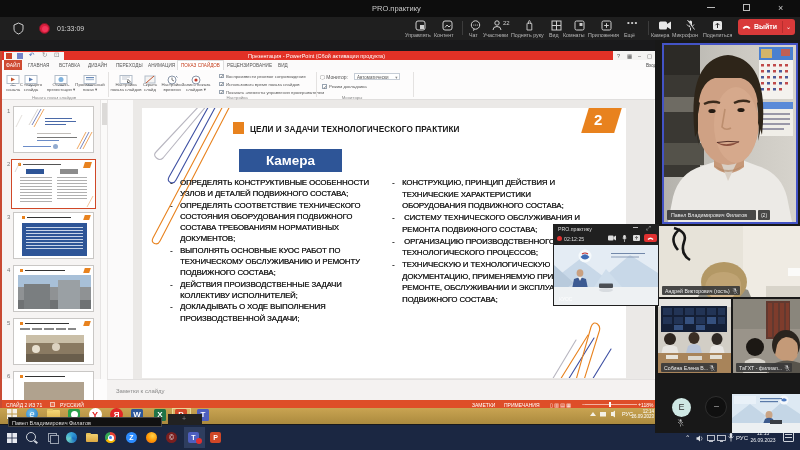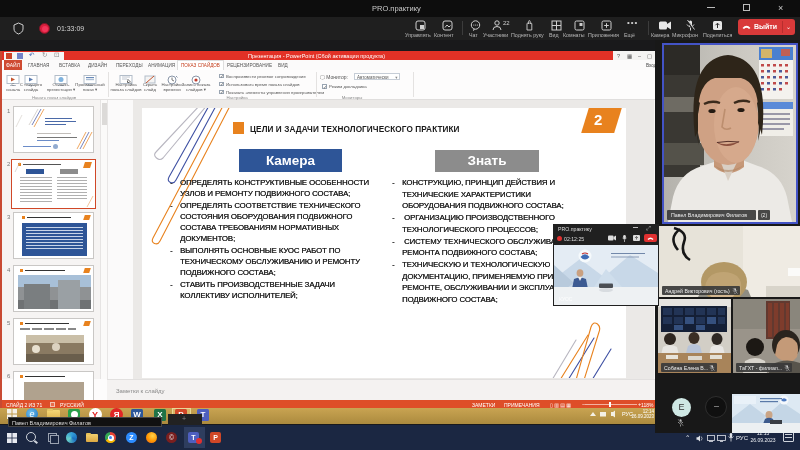--- a/index.html
+++ b/index.html
@@ -324,33 +324,33 @@
         </g>
       </svg>
 
       <div class="abs" style="left:91px;top:14px;width:11px;height:12px;background:#e8821e;"></div>
       <div class="abs" style="left:108px;top:16.5px;font-size:8.2px;font-weight:bold;color:#1a1a1a;letter-spacing:0.1px;">ЦЕЛИ И ЗАДАЧИ ТЕХНОЛОГИЧЕСКОГО ПРАКТИКИ</div>
 
       <div class="abs" style="left:443px;top:0px;width:33px;height:25px;background:#e8821e;transform:skewX(-17deg);"></div>
       <div class="abs" style="left:452px;top:3px;font-size:15px;font-weight:bold;color:#fff;">2</div>
 
       <div class="abs" style="left:97px;top:41px;width:103px;height:23px;background:#2e5597;color:#fff;font-weight:bold;font-size:13.5px;text-align:center;line-height:23px;">Камера</div>
-      <div class="abs" style="left:293px;top:42px;width:104px;height:22px;background:#8c8c8c;color:#fff;font-weight:bold;font-size:13.5px;text-align:center;line-height:22px;">Знать</div>
 
       <div class="abs" id="list-l" style="left:28px;top:69px;width:209px;font-size:7.8px;letter-spacing:-0.1px;color:#222;line-height:11.3px;text-shadow:0.2px 0 0 #222;">
-        <div class="li">ОПРЕДЕЛЯТЬ КОНСТРУКТИВНЫЕ ОСОБЕННОСТИ УЗЛОВ И РЕМОНТУ ПОДВИЖНОГО СОСТАВА;</div>
+        <div class="li">ОПРЕДЕЛЯТЬ КОНСТРУКТИВНЫЕ ОСОБЕННОСТИ УЗЛОВ И ДЕТАЛЕЙ ПОДВИЖНОГО СОСТАВА;</div>
         <div class="li">ОПРЕДЕЛЯТЬ СООТВЕТСТВИЕ ТЕХНИЧЕСКОГО СОСТОЯНИЯ ОБОРУДОВАНИЯ ПОДВИЖНОГО СОСТАВА ТРЕБОВАНИЯМ НОРМАТИВНЫХ ДОКУМЕНТОВ;</div>
         <div class="li">ВЫПОЛНЯТЬ ОСНОВНЫЕ КУОС РАБОТ ПО ТЕХНИЧЕСКОМУ ОБСЛУЖИВАНИЮ И РЕМОНТУ ПОДВИЖНОГО СОСТАВА;</div>
-        <div class="li">СТАВИТЬ ПРОИЗВОДСТВЕННЫЕ ЗАДАЧИ КОЛЛЕКТИВУ ИСПОЛНИТЕЛЕЙ;</div>
+        <div class="li">ДЕЙСТВИЯ ПРОИЗВОДСТВЕННЫЕ ЗАДАЧИ КОЛЛЕКТИВУ ИСПОЛНИТЕЛЕЙ;</div>
+        <div class="li">ДОКЛАДЫВАТЬ О ХОДЕ ВЫПОЛНЕНИЯ ПРОИЗВОДСТВЕННОЙ ЗАДАЧИ;</div>
       </div>
 
       <div class="abs" id="list-r" style="left:250px;top:69px;width:192px;font-size:7.8px;letter-spacing:-0.1px;color:#222;line-height:11.7px;text-shadow:0.2px 0 0 #222;">
         <div class="li">КОНСТРУКЦИЮ, ПРИНЦИП ДЕЙСТВИЯ И ТЕХНИЧЕСКИЕ ХАРАКТЕРИСТИКИ ОБОРУДОВАНИЯ ПОДВИЖНОГО СОСТАВА;</div>
+        <div class="li">&nbsp;СИСТЕМУ ТЕХНИЧЕСКОГО ОБСЛУЖИВАНИЯ И РЕМОНТА ПОДВИЖНОГО СОСТАВА;</div>
         <div class="li">&nbsp;ОРГАНИЗАЦИЮ ПРОИЗВОДСТВЕННОГО ТЕХНОЛОГИЧЕСКОГО ПРОЦЕССОВ;</div>
-        <div class="li">&nbsp;СИСТЕМУ ТЕХНИЧЕСКОГО ОБСЛУЖИВАНИЯ И РЕМОНТА ПОДВИЖНОГО СОСТАВА;</div>
         <div class="li">ТЕХНИЧЕСКУЮ И ТЕХНОЛОГИЧЕСКУЮ ДОКУМЕНТАЦИЮ, ПРИМЕНЯЕМУЮ ПРИ РЕМОНТЕ, ОБСЛУЖИВАНИИ И ЭКСПЛУАТАЦИИ ПОДВИЖНОГО СОСТАВА;</div>
       </div>
     </div>
   </div>
 
   <div class="abs" style="left:652px;top:49px;width:9px;height:279px;background:#f7f6f5;">
     <div class="abs" style="left:2px;top:2px;font-size:5px;color:#999;">▴</div>
     <div class="abs" style="left:1px;top:98px;width:7px;height:36px;background:#fdfdfd;border:0.5px solid #cfcdcc;"></div>
 
   </div>

